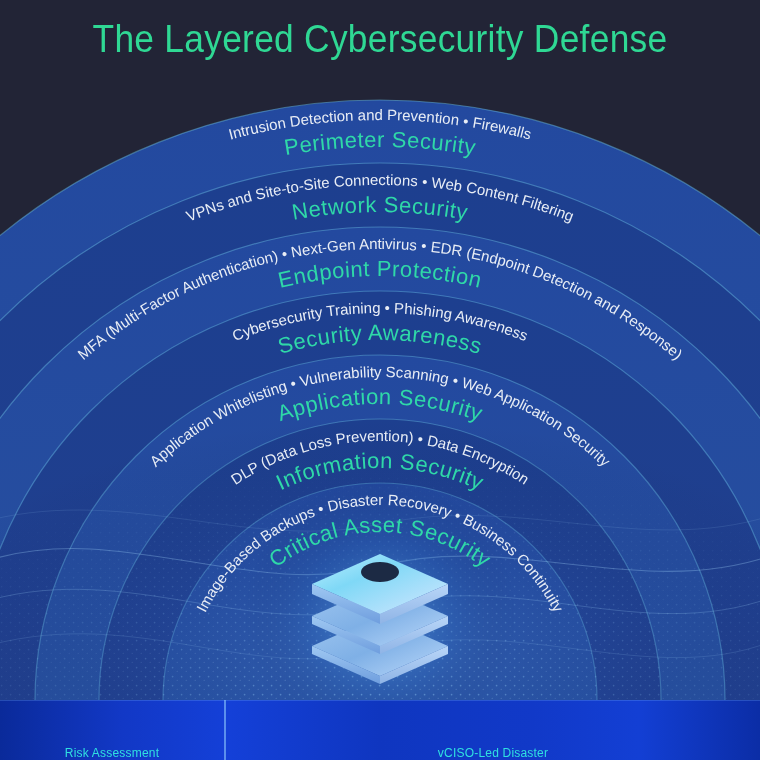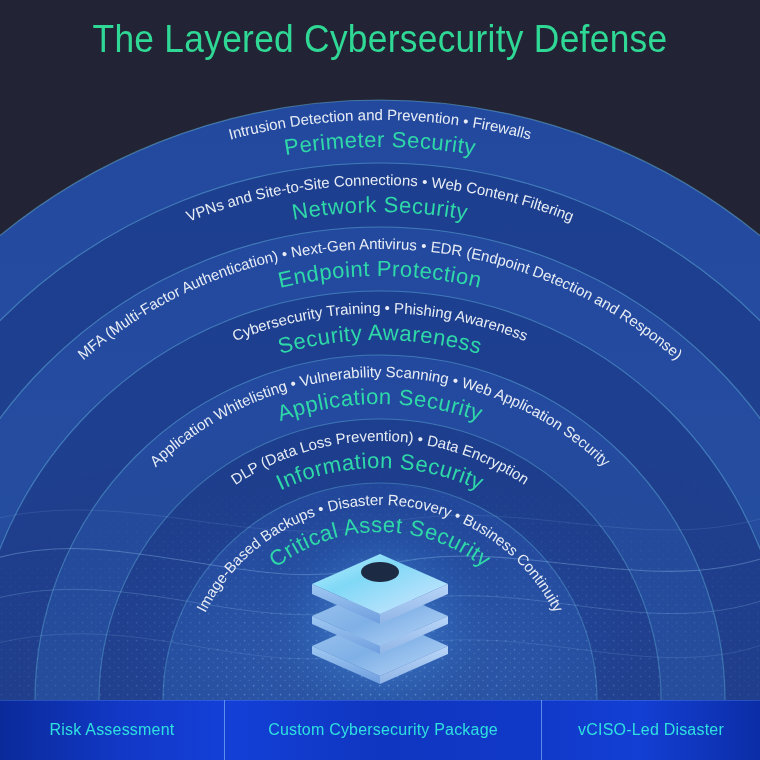--- a/index.html
+++ b/index.html
@@ -67,24 +67,24 @@
         #1238c6 16%,
         #1440d8 30%,
         #0f36c0 50%,
         #1139c8 70%,
         #133fd4 84%,
         #0b2da6 100%);
     box-shadow: inset 0 1px 0 rgba(120,180,255,0.25);
   }
   .footer-cell {
     display: flex;
-    align-items: center;
+    align-items: flex-end;
     justify-content: center;
     color: #2fe0e0;
-    font-size: 16px;
+    font-size: 12px;
     font-weight: 400;
     letter-spacing: 0.2px;
     white-space: nowrap;
     font-family: "Liberation Sans", "DejaVu Sans", sans-serif;
     position: relative;
   }
   .footer-cell.c1 { flex: 0 0 224px; }
   .footer-cell.c2 { flex: 0 0 316px; }
   .footer-cell.c3 { flex: 1 1 auto; }
   .footer-div {
@@ -310,22 +310,19 @@
     </g>
   </svg>
 
   <div id="title">The Layered Cybersecurity Defense</div>
 
   <div id="footer">
     <div class="footer-cell c1">
       <span>Risk Assessment</span>
     </div>
     <div class="footer-div"></div>
-    <div class="footer-cell c2">
-      <span>Custom Cybersecurity Package</span>
-    </div>
     <div class="footer-div"></div>
     <div class="footer-cell c3">
       <span>vCISO-Led Disaster</span>
     </div>
   </div>
 
 </div>
 
 </body></html>

